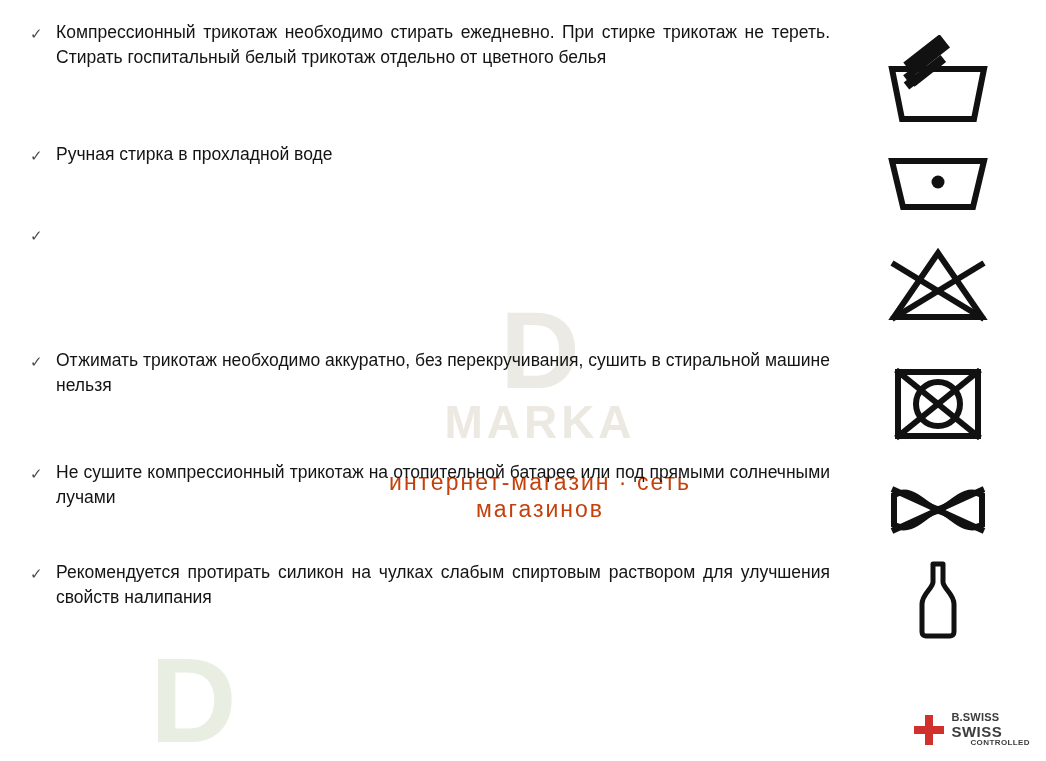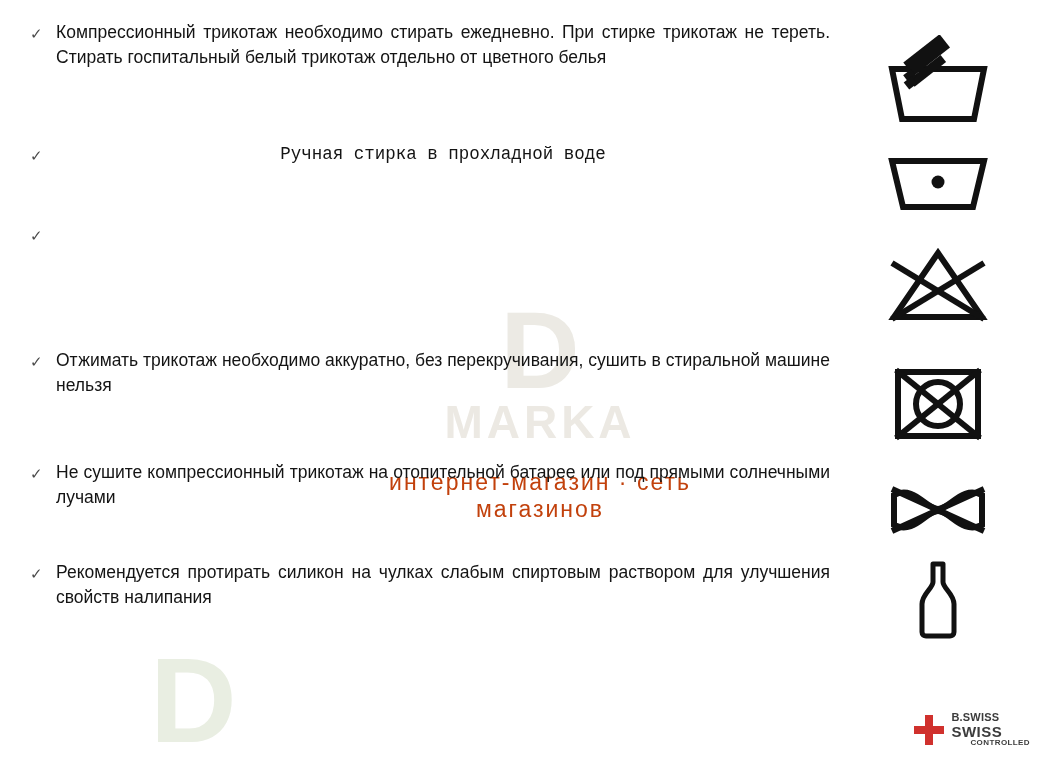--- a/index.html
+++ b/index.html
@@ -108,21 +108,21 @@
     padding-top: 1px;
   }
   .rule .text {
     font-size: 17.5px;
     line-height: 25px;
     color: #141414;
     text-align: justify;
     text-justify: inter-word;
     width: 780px;
   }
-  .rule .text.nojust { text-align: center; font-family: Liberation Mono, monospace; }
+  .rule .text.nojust { text-align: left; }
 
   
   .r0 { margin-top: 2px; height: 122px; }
   .r1 { height: 80px; }
   .r2 { height: 126px; }
   .r3 { height: 112px; }
   .r4 { height: 100px; }
   .r5 { height: 80px; }
 
   

